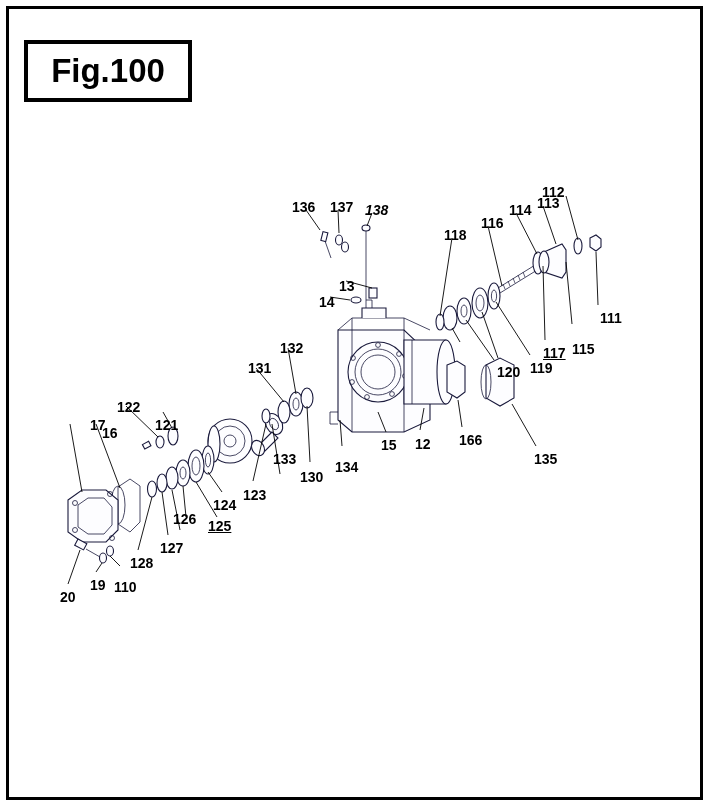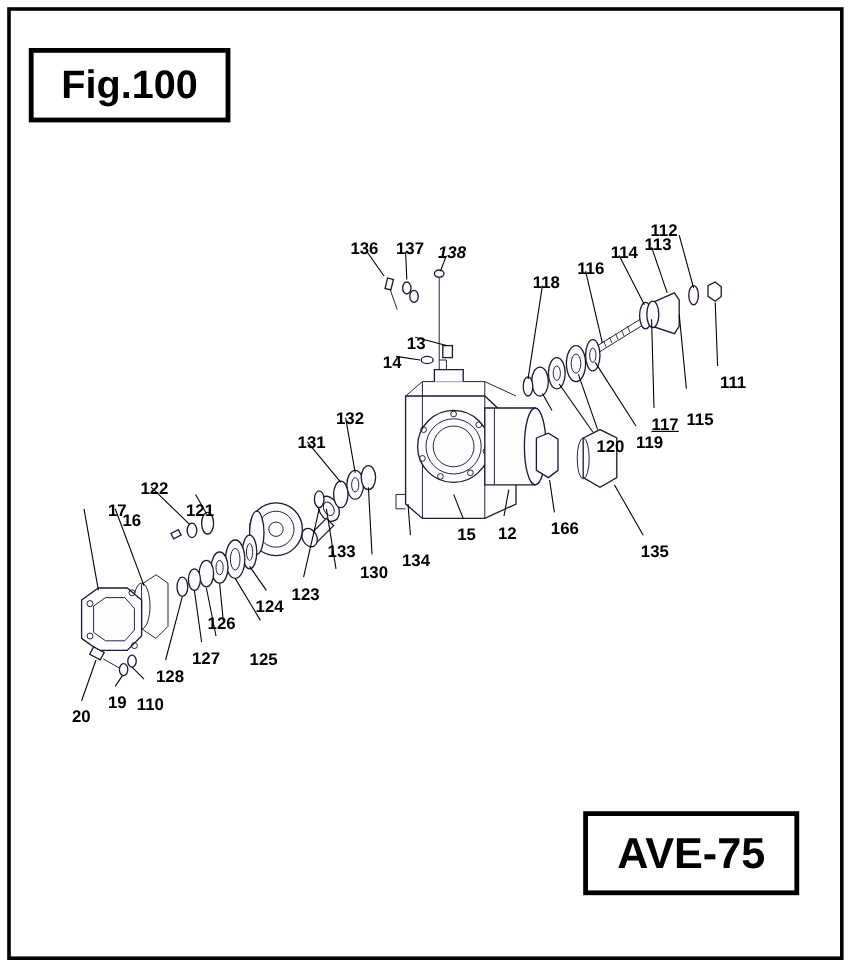--- a/index.html
+++ b/index.html
@@ -86,23 +86,20 @@
 <body>
 
 <div id="page">
 
   <div class="frame"></div>
 
   <div class="title-box" id="fig-box">
     <span>Fig.100</span>
   </div>
 
-  <div class="title-box" id="model-box">
-    <span>AVE-75</span>
-  </div>
 
   <svg id="diagram-svg" viewBox="0 0 713 810">
 
     <g>
       <path class="part-fill" d="M338 330 L338 420 L352 432 L404 432 L430 420 L430 360 L420 345 L404 330 Z"></path>
       <path class="part-thin" d="M338 330 L352 318 L404 318 L430 330"></path>
       <path class="part-thin" d="M352 318 L352 432"></path>
       <path class="part-thin" d="M404 318 L404 432"></path>
       <ellipse class="part-fill" cx="378" cy="372" rx="30" ry="30"></ellipse>
       <ellipse class="part-thin" cx="378" cy="372" rx="23" ry="23"></ellipse>
@@ -313,21 +310,21 @@
       <div class="label" style="left: 155px; top: 418px;">121</div>
       <div class="label" style="left: 117px; top: 400px;">122</div>
       <div class="label" style="left: 66px; top: 426px; margin-left: 36px;">16</div>
       <div class="label" style="left: 90px; top: 418px;">17</div>
       <div class="label" style="left: 60px; top: 590px;">20</div>
       <div class="label" style="left: 90px; top: 578px;">19</div>
       <div class="label" style="left: 114px; top: 580px; text-align: center;">110</div>
       <div class="label" style="left: 130px; top: 556px;">128</div>
       <div class="label" style="left: 160px; top: 541px;">127</div>
       <div class="label" style="left: 173px; top: 512px;">126</div>
-      <div class="label" style="left: 208px; top: 542px;">125</div>
+      <div class="label" style="left: 208px; top: 519px; text-decoration: underline;">125</div>
       <div class="label" style="left: 213px; top: 498px;">124</div>
       <div class="label" style="left: 243px; top: 488px;">123</div>
       <div class="label" style="left: 273px; top: 452px;">133</div>
       <div class="label" style="left: 300px; top: 470px;">130</div>
       <div class="label" style="left: 335px; top: 428px; margin-top: 32px;">134</div>
       <div class="label" style="left: 381px; top: 438px;">15</div>
       <div class="label" style="left: 415px; top: 437px;">12</div>
       <div class="label" style="left: 459px; top: 433px;">166</div>
       <div class="label" style="left: 534px; top: 452px;">135</div>
     </div>

